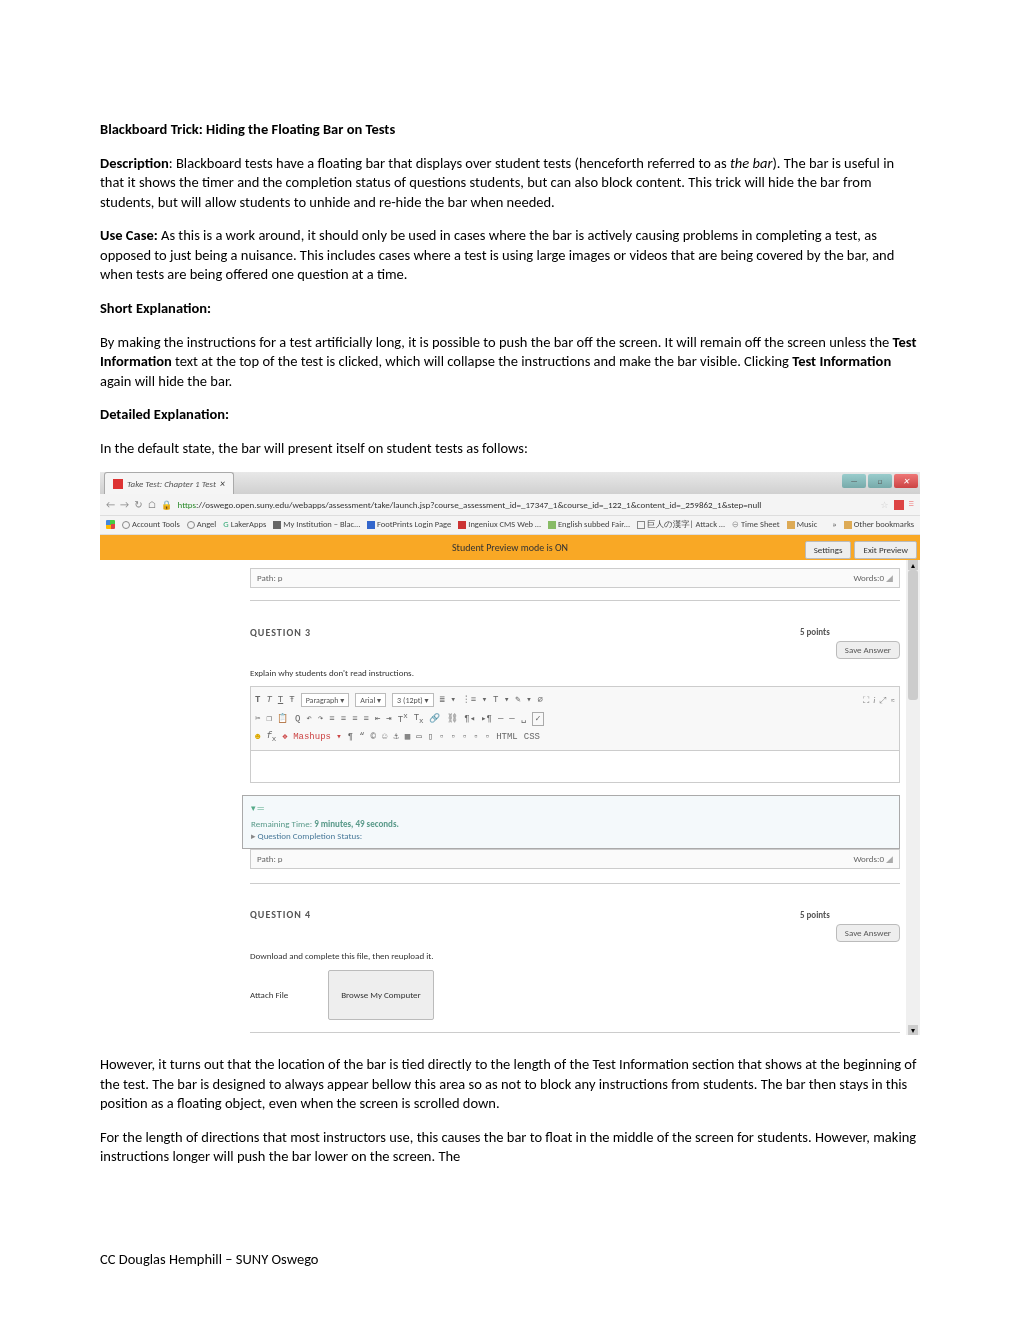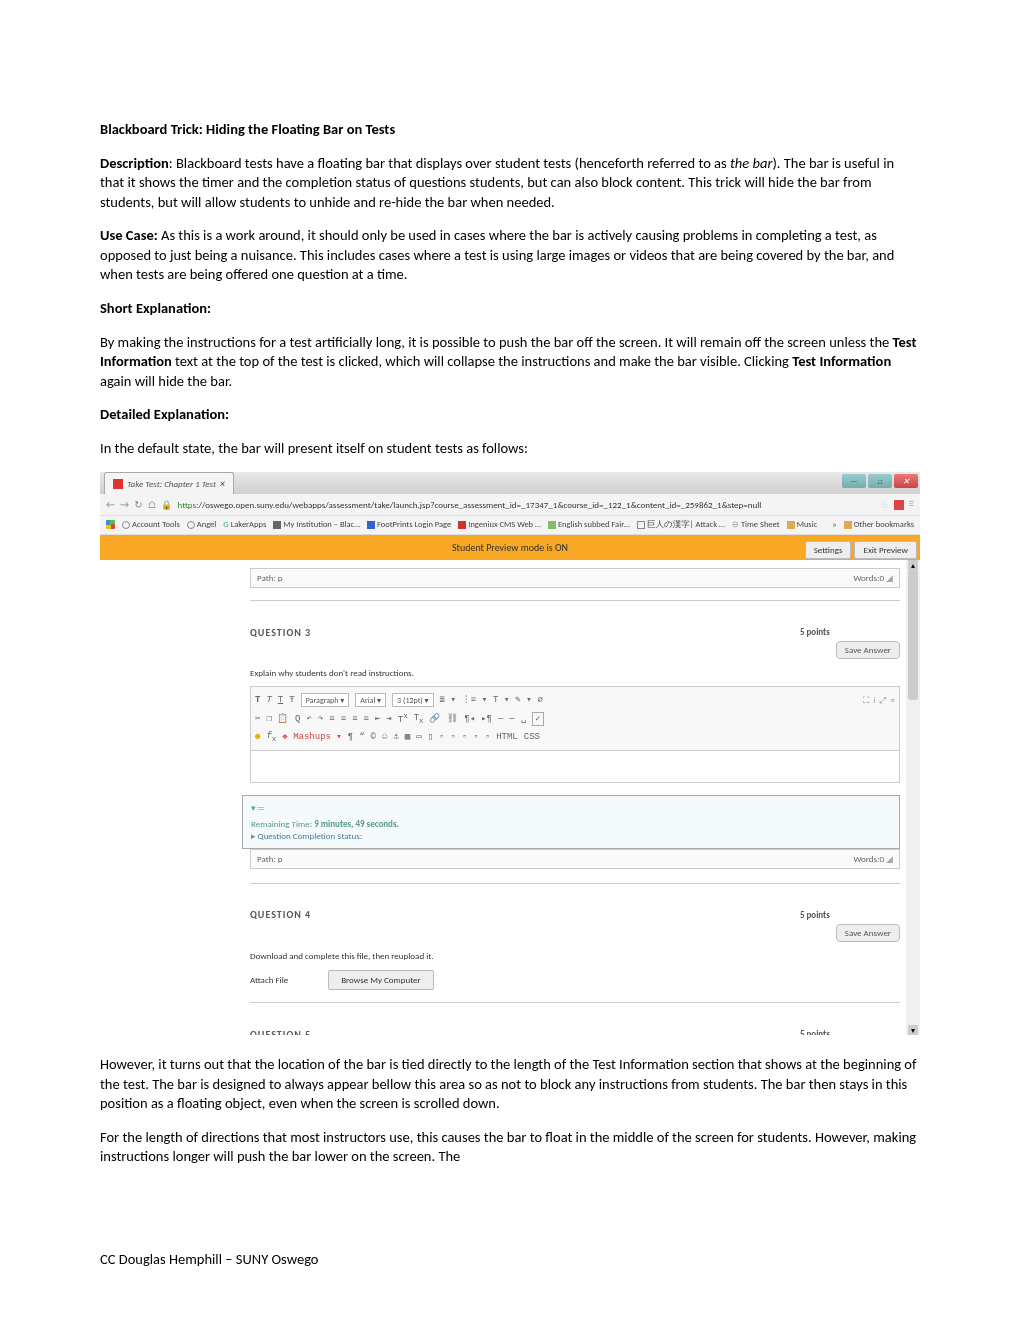--- a/index.html
+++ b/index.html
@@ -272,21 +272,21 @@
       display: flex;
       align-items: center;
       gap: 40px;
       font-size: 9px;
       color: #333;
       margin-top: 8px;
     }
     .browse-btn {
       background: #eee;
       border: 1px solid #bbb;
-      padding: 3px 12px;
+      padding: 18px 12px;
       font-size: 9px;
       border-radius: 2px;
     }
     .footer {
       position: absolute;
       bottom: 50px;
       left: 100px;
       font-size: 14.5px;
     }
     .lock-icon {

